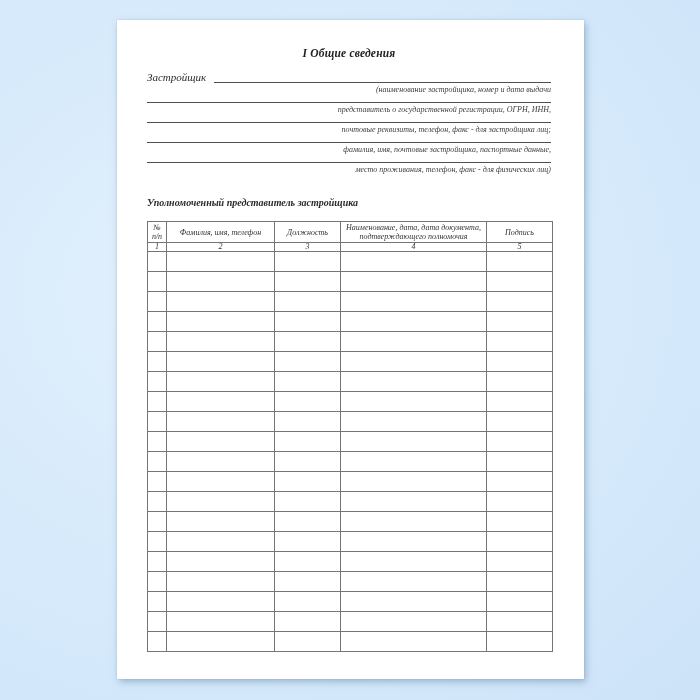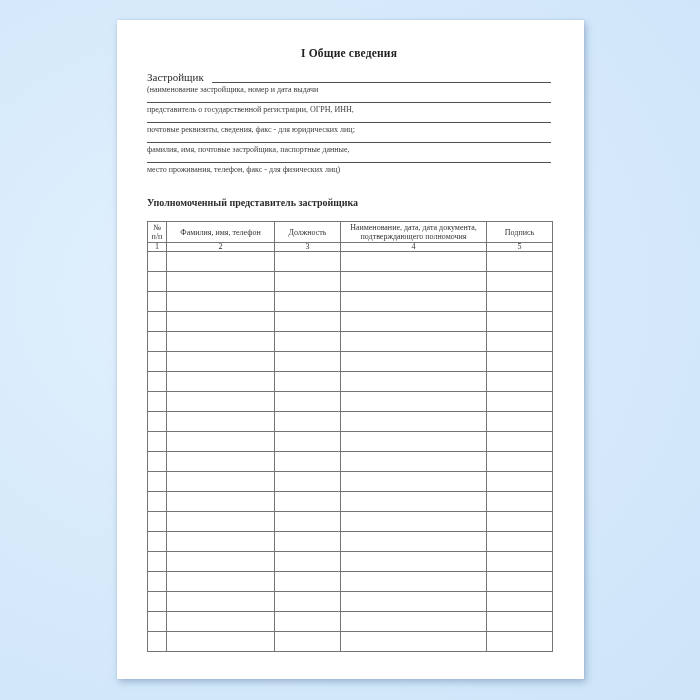--- a/index.html
+++ b/index.html
@@ -8,33 +8,34 @@
     background:radial-gradient(ellipse at 32% 42%, #e2f0fd 0%, #d6eafb 55%, #cde3f8 100%);
     font-family:"Liberation Serif","DejaVu Serif",serif;
     color:#2f2f2f;
   }
   .page{
     position:absolute;left:117px;top:20px;width:467px;height:659px;
     background:#ffffff;
     box-shadow:2px 3px 7px rgba(110,140,175,0.55), 0 0 1px rgba(90,110,140,0.4);
     box-sizing:border-box;
     padding:27px 33px 0 30px;
+    font-style:italic;
   }
   .title{
     text-align:center;font-weight:bold;font-size:11.5px;line-height:13px;
     color:#222;letter-spacing:0.2px;
   }
   .dev-row{
     display:flex;align-items:flex-end;margin-top:12px;height:11px;
     font-size:11px;line-height:11px;
   }
   .dev-label{white-space:nowrap;color:#2d2d2d;}
   .dev-line{flex:1;margin-left:8px;border-bottom:1px solid #4f4f4f;height:10px;}
   .cap{
-    text-align:left;font-size:8px;line-height:10px;color:#3c3c3c;
+    text-align:right;font-size:8px;line-height:10px;color:#3c3c3c;
     padding:2px 0 7px 0;border-bottom:1px solid #4f4f4f;
   }
   .cap.last{border-bottom:none;padding-bottom:0;}
   .subheading{
     margin-top:22px;font-weight:bold;font-size:10px;line-height:12px;color:#2b2b2b;
   }
   table.rep{
     border-collapse:collapse;table-layout:fixed;width:405px;margin-top:12px;
     border:1.5px solid #5c5c5c;
   }
@@ -64,21 +65,21 @@
     <span class="dev-line"></span>
   </div>
 
   <div class="cap">
     <span>(наименование застройщика, номер и дата выдачи</span>
   </div>
   <div class="cap">
     <span>представитель о государственной регистрации, ОГРН, ИНН,</span>
   </div>
   <div class="cap">
-    <span>почтовые реквизиты, сведения, факс - для юридических лиц;</span>
+    <span>почтовые реквизиты, телефон, факс - для застройщика лиц;</span>
   </div>
   <div class="cap">
     <span>фамилия, имя, почтовые застройщика, паспортные данные,</span>
   </div>
   <div class="cap last">
     <span>место проживания, телефон, факс - для физических лиц)</span>
   </div>
 
   <div class="subheading">Уполномоченный представитель застройщика</div>
 

